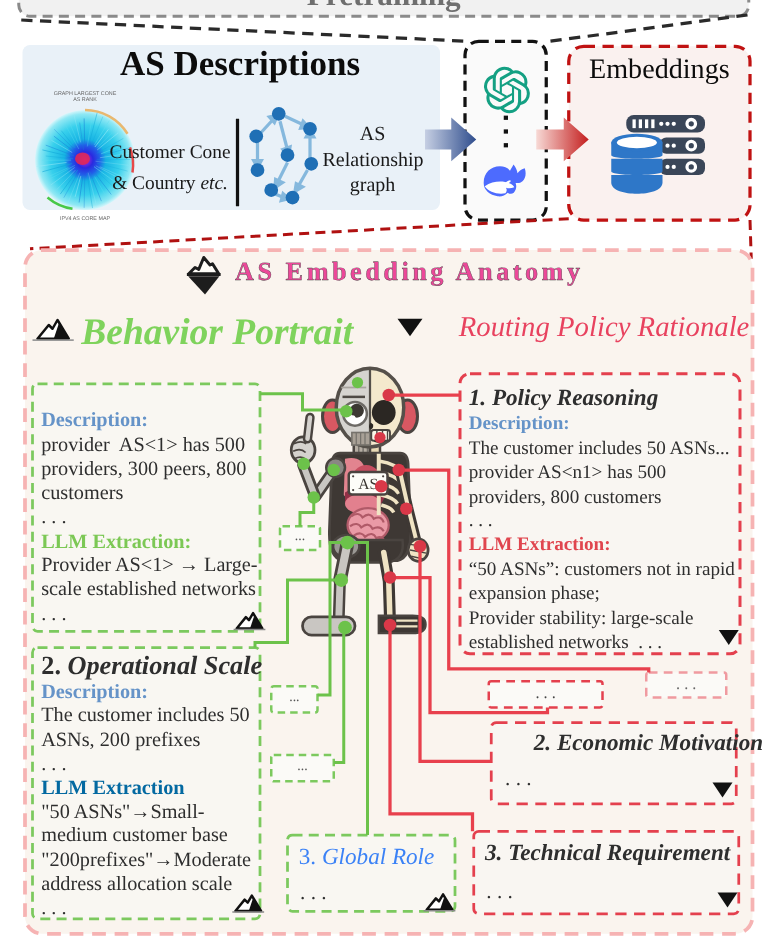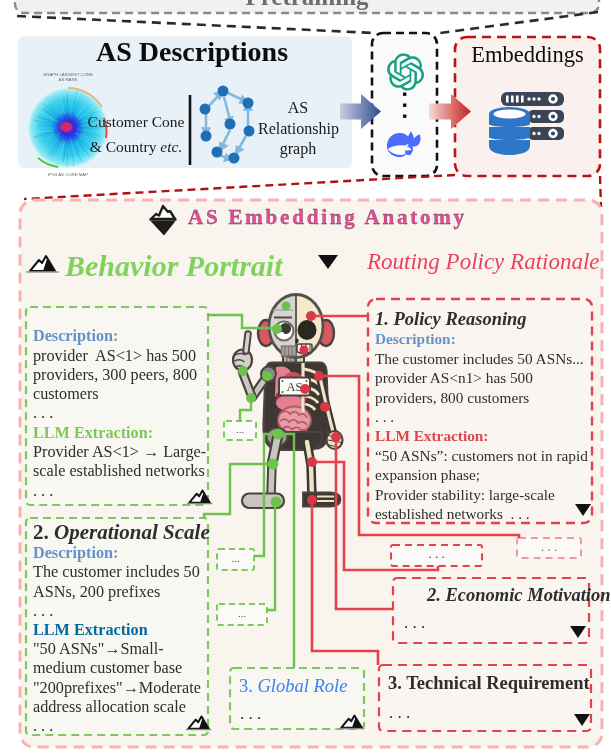--- a/index.html
+++ b/index.html
@@ -416,21 +416,21 @@
 <span style="font-weight:bold;color:#e0454e;">LLM Extraction:</span><br>
 “50 ASNs”: customers not in rapid<br>
 expansion phase;<br>
 Provider stability: large-scale<br>
 established networks&nbsp; . . .
 </div>
 
 <div class="abs" style="left:403px;top:585px;font-size:18.5px;font-weight:bold;font-style:italic;color:#2e2e2e;margin-left:24px;">2. Economic Motivation</div>
 <div class="abs" style="left:404px;top:613px;font-size:17px;color:#2e2e2e;">. . .</div>
 
-<div class="abs" style="left:388px;top:673px;font-size:18.5px;font-weight:bold;color:#2e2e2e;">3. Technical Requirement</div>
+<div class="abs" style="left:388px;top:673px;font-size:18.5px;font-weight:bold;font-style:italic;color:#2e2e2e;">3. Technical Requirement</div>
 <div class="abs" style="left:389px;top:703px;font-size:17px;color:#2e2e2e;">. . .</div>
 
 <div class="abs" style="left:239px;top:676px;font-size:18.5px;font-weight:normal;color:#3b82f6;">3. <i>Global Role</i></div>
 <div class="abs" style="left:240px;top:704px;font-size:17px;color:#2e2e2e;">. . .</div>
 
 <div class="abs ctr" style="left:224px;top:423px;width:32px;font-size:11px;color:#555;">...</div>
 <div class="abs ctr" style="left:217px;top:552px;width:37px;font-size:11px;color:#555;">...</div>
 <div class="abs ctr" style="left:217px;top:607px;width:50px;font-size:11px;color:#555;">...</div>
 <div class="abs ctr" style="left:391px;top:546px;width:91px;font-size:13px;color:#444;">. . .</div>
 <div class="abs ctr" style="left:517px;top:539px;width:64px;font-size:13px;color:#666;">. . .</div>

